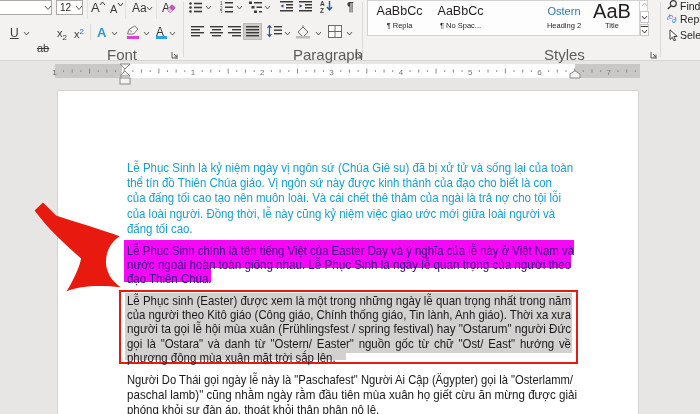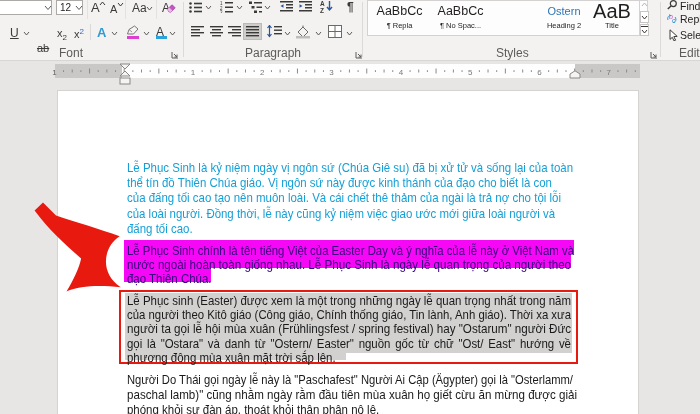--- a/index.html
+++ b/index.html
@@ -1,21 +1,21 @@
 <!DOCTYPE html>
 <html><head>
 <meta charset="utf-8">
 <style>
   html,body{margin:0;padding:0;}
   #stage{position:relative;width:700px;height:414px;overflow:hidden;
     font-family:"Liberation Sans",sans-serif;background:#e7e6e5;}
   .abs{position:absolute;}
   #ribbon{position:absolute;left:0;top:0;width:700px;height:61px;background:#f3f2f1;border-bottom:1px solid #d8d6d4;box-sizing:border-box;}
   .vdiv{position:absolute;top:2px;height:55px;width:1px;background:#dcdad8;}
-  .glabel{position:absolute;top:46px;font-size:12px;color:#5c5b5a;}
+  .glabel{position:absolute;top:46px;font-size:15px;color:#5c5b5a;margin-left:48px;}
   .combo{position:absolute;background:#fff;border:1px solid #aca9a7;box-sizing:border-box;}
   .ic{position:absolute;color:#3b3a39;}
   .chev{position:absolute;}
   #stage svg{display:block;}
   .ln{position:absolute;white-space:nowrap;font-size:13px;line-height:13px;color:#1a1a1a;transform-origin:0 0;}
   .p1{color:#149fd6;}
   .p2{color:#38007f;}
   .hl{position:absolute;background:#f607f6;}
   .gr{position:absolute;background:#d2d1d0;}
   .card{position:absolute;top:1px;height:33px;text-align:center;}

